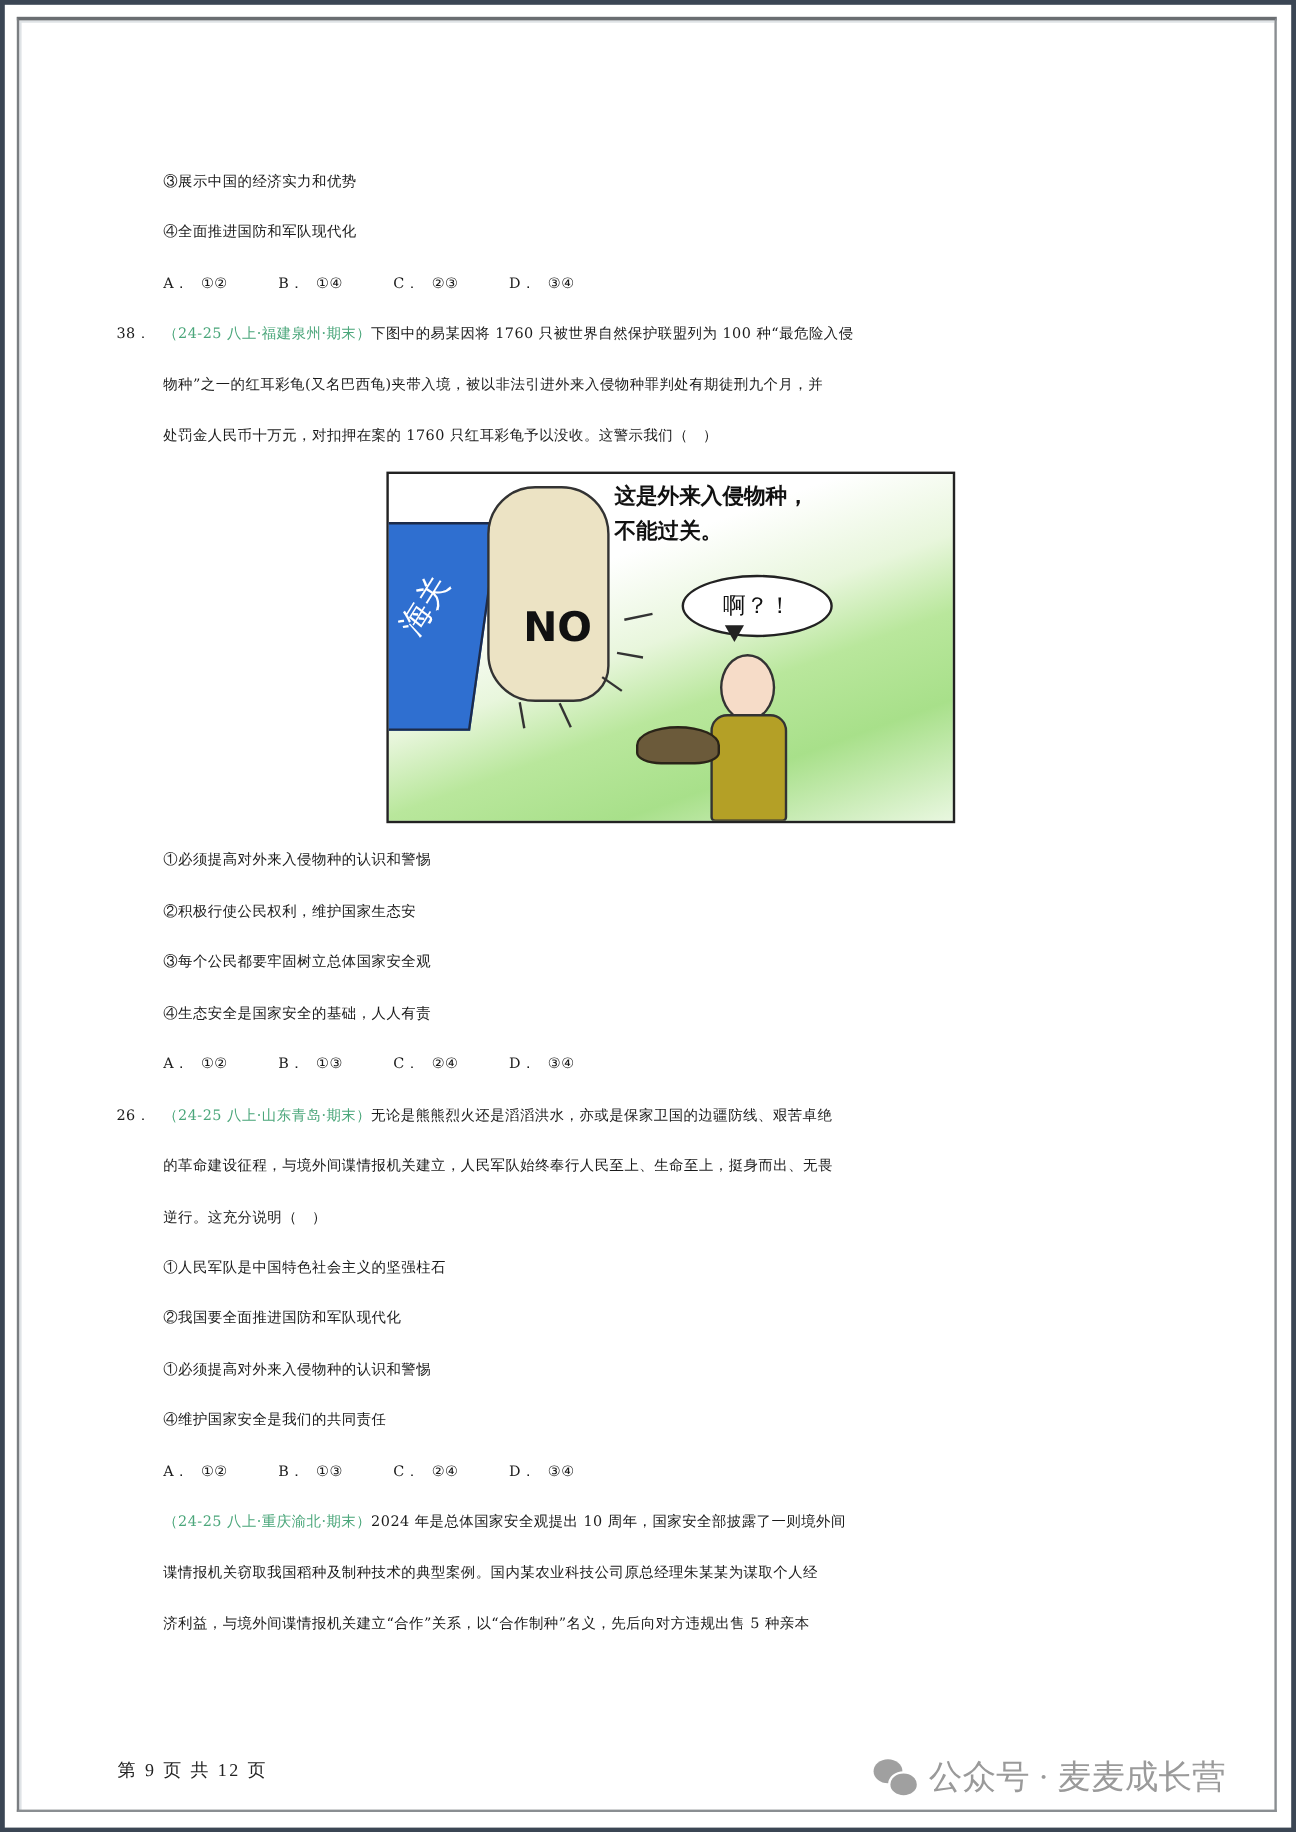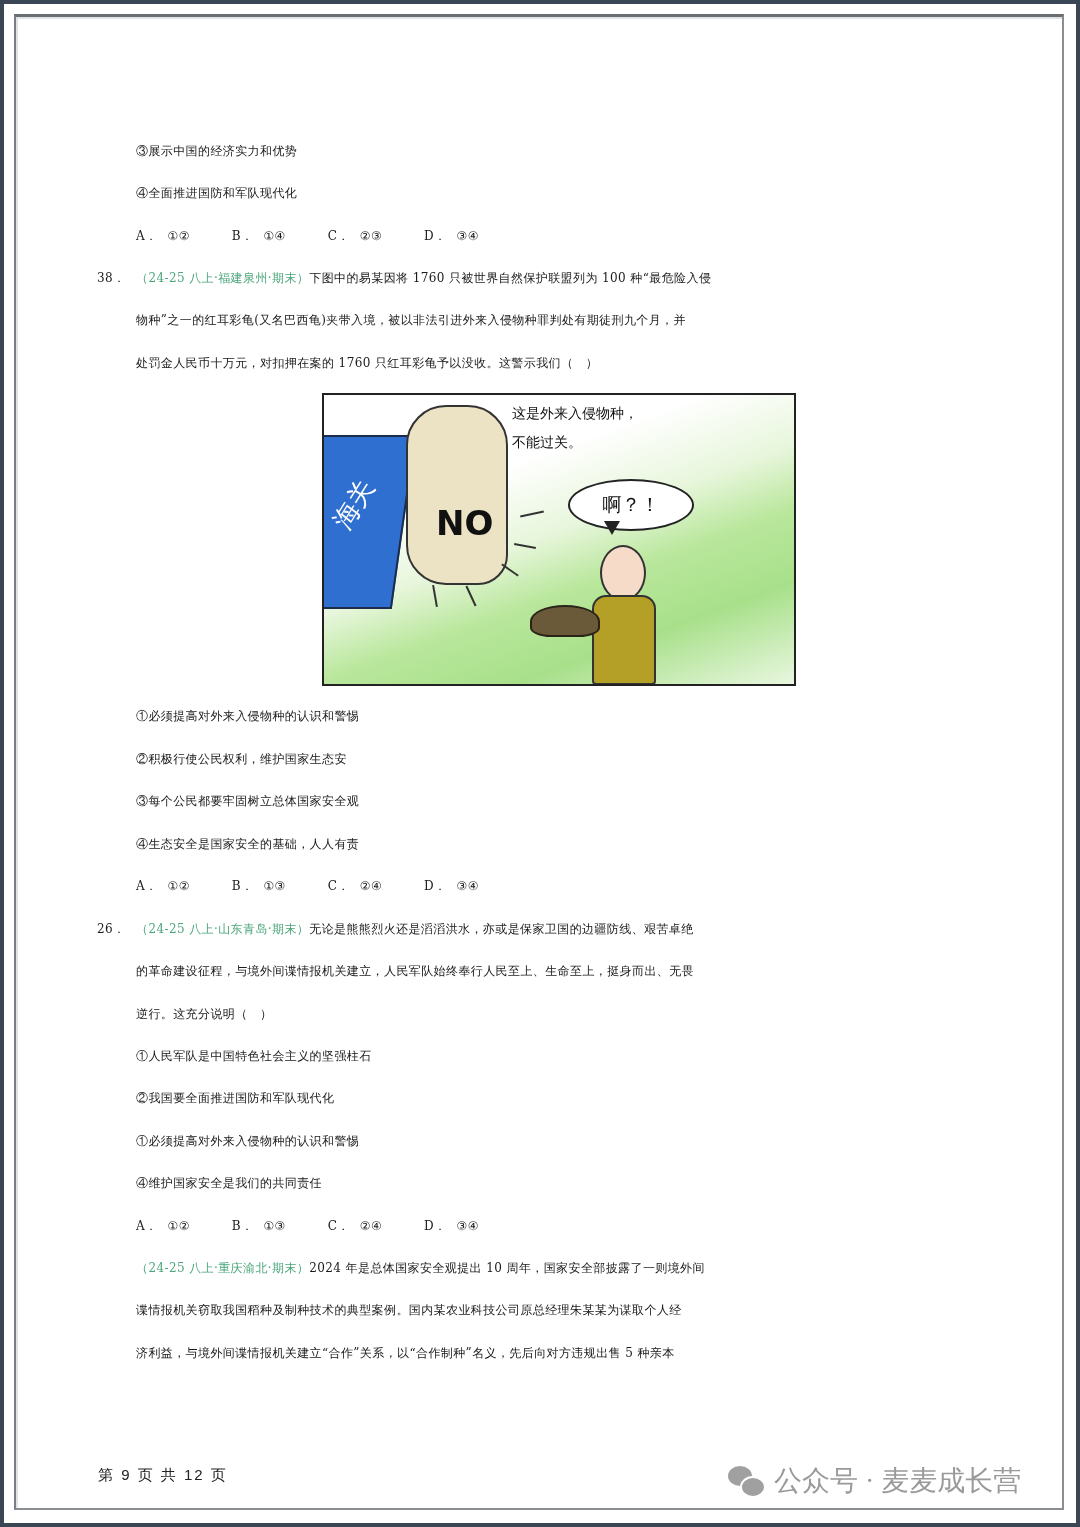--- a/index.html
+++ b/index.html
@@ -32,21 +32,21 @@
   .q-text { left: 136px; }
 
   
   .cartoon {
     position: absolute; left: 322px; top: 393px; width: 474px; height: 293px;
     box-sizing: border-box; border: 2px solid #222; overflow: hidden;
     background: linear-gradient(160deg, #ffffff 0%, #ffffff 30%, #e8f6dc 48%, #b9e79c 62%, #a8e08a 78%, #e9f7e0 100%);
   }
   .cartoon .speech-main {
     position: absolute; left: 188px; top: 4px; font-family: "DejaVu Sans", sans-serif;
-    font-size: 14px; line-height: 29px; color: #111;
+    font-size: 18px; line-height: 29px; color: #111; font-weight: bold;
   }
   .cartoon .bubble {
     position: absolute; left: 244px; top: 84px; width: 122px; height: 48px;
     border: 2px solid #222; border-radius: 50%; background: #fff;
     display: flex; align-items: center; justify-content: center;
     font-family: "DejaVu Sans", sans-serif; font-size: 19px; color: #111;
   }
   .cartoon .bubble-tail {
     position: absolute; left: 280px; top: 126px; width: 0; height: 0;
     border-left: 8px solid transparent; border-right: 8px solid transparent;
@@ -77,21 +77,21 @@
     background: #f6dcc8; border: 2px solid #333; border-radius: 50%;
   }
   .cartoon .turtle {
     position: absolute; left: 206px; top: 210px; width: 66px; height: 28px;
     background: #6b5a3a; border: 2px solid #2a2418; border-radius: 50% 50% 30% 30%;
   }
   .cartoon .gust { position: absolute; height: 2px; background: #333; }
 
   .footer-page {
     position: absolute; left: 98px; top: 1466px; font-size: 15px;
-    font-family: Liberation Sans, sans-serif; letter-spacing: 2px; color: #222;
+    font-family: Liberation Serif, serif; letter-spacing: 2px; color: #222;
   }
   .watermark {
     position: absolute; left: 728px; top: 1462px; display: flex; align-items: center;
     font-family: Liberation Serif, serif; font-size: 28px; color: #9a9a9a;
   }
   .wm-icon { position: relative; width: 36px; height: 34px; margin-right: 10px; }
   .wm-icon .b1 { position: absolute; left: 0; top: 2px; width: 24px; height: 20px; background: #a0a0a0; border-radius: 50%; }
   .wm-icon .b2 { position: absolute; left: 12px; top: 12px; width: 22px; height: 18px; background: #a0a0a0; border-radius: 50%; border: 2px solid #fff; }
 </style>
 </head>

